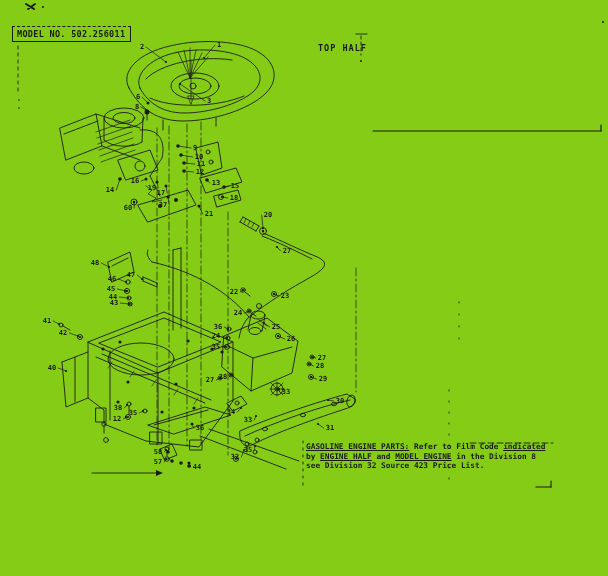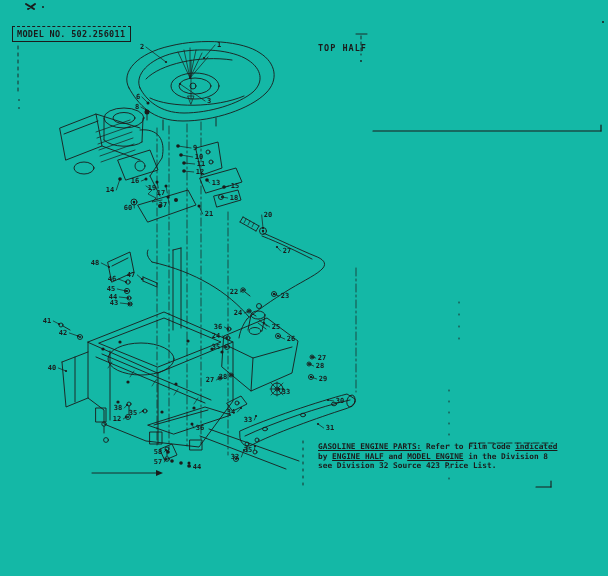--- a/index.html
+++ b/index.html
@@ -1,22 +1,22 @@
 <!DOCTYPE html>
 <html><head>
 <meta charset="utf-8">
 <style>
   html,body{margin:0;padding:0;background:#e8e8e8;}
-  .page{position:relative;width:608px;height:576px;background:#14b8a6;overflow:hidden;
+  .page{position:relative;width:608px;height:576px;background:#84cc16;overflow:hidden;
         font-family:"DejaVu Sans Mono","Liberation Mono",monospace;color:#1b1b1b;}
   .model-box{position:absolute;left:12px;top:26px;border:1px solid #1b1b1b;border-top-style:dashed;
         padding:2px 5px 2px 4px;font-size:8.5px;font-weight:bold;letter-spacing:.3px;white-space:nowrap;}
   .top-half{position:absolute;left:318px;top:43px;font-size:8.5px;font-weight:bold;letter-spacing:1px;}
   .diagram-svg{position:absolute;left:0;top:0;}
-  .footer{position:absolute;left:318px;top:442px;width:254px;font-size:7.8px;line-height:9.6px;
+  .footer{position:absolute;left:306px;top:442px;width:254px;font-size:7.8px;line-height:9.6px;
         font-weight:bold;letter-spacing:0;}
   .f-line{white-space:nowrap;}
   .seg.u{text-decoration:underline;text-underline-offset:1px;}
   svg text.callout{font-family:"DejaVu Sans Mono","Liberation Mono",monospace;font-size:7px;font-weight:bold;fill:#1b1b1b;}
 </style>
 </head>
 <body>
 
 <div class="page">
 

